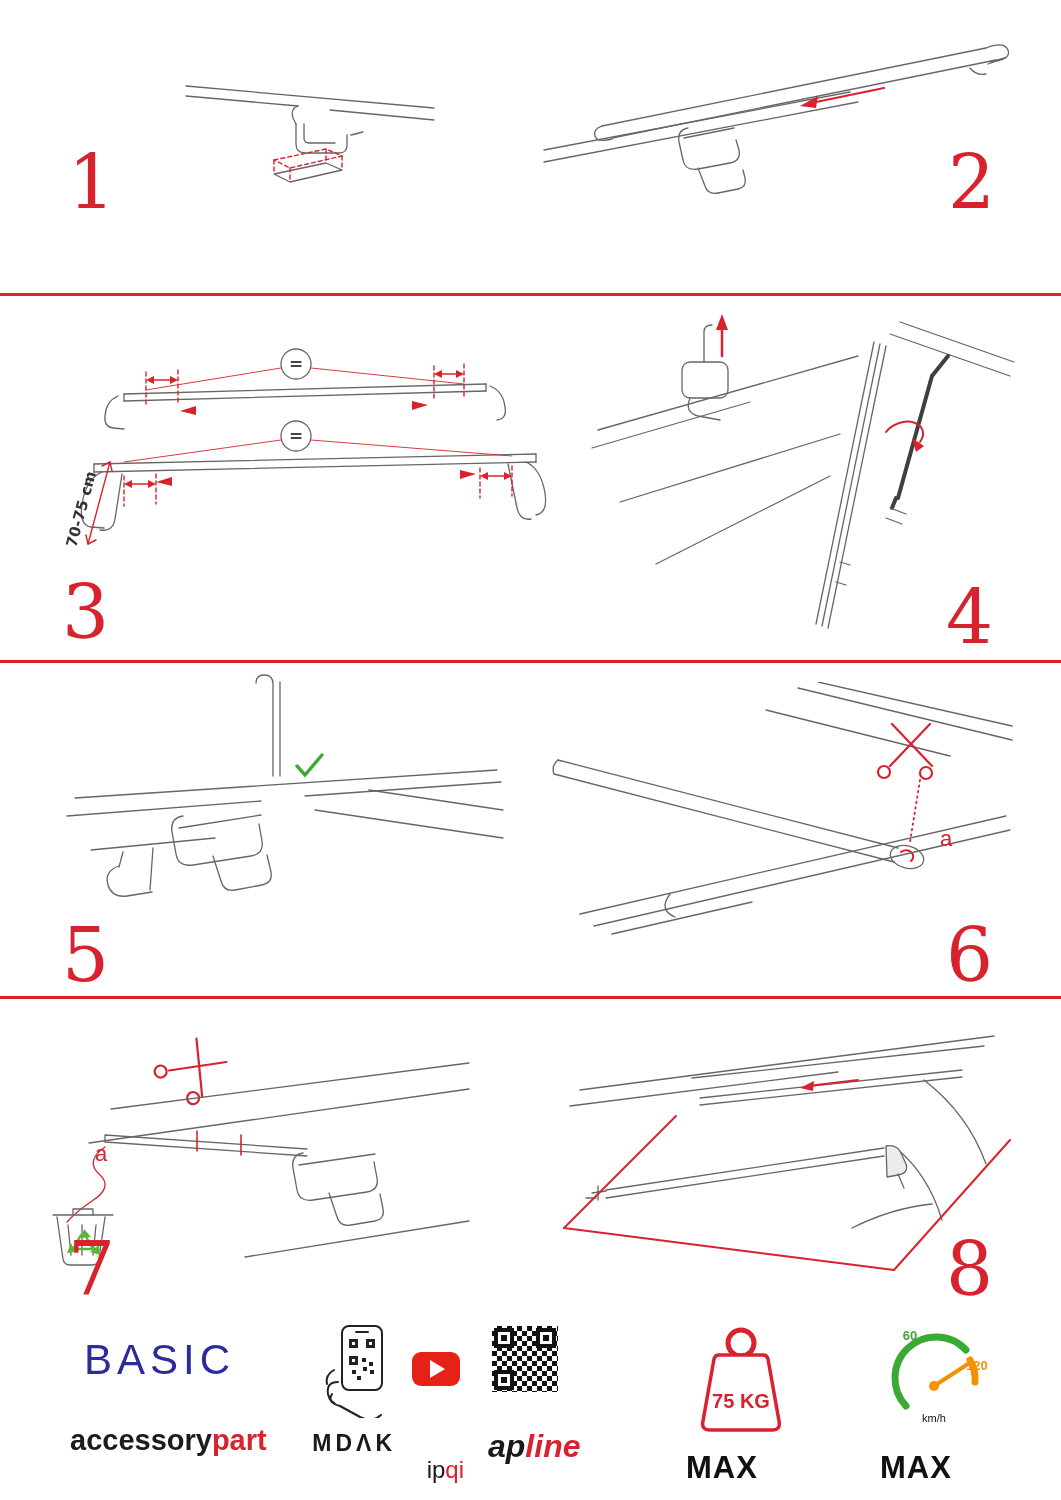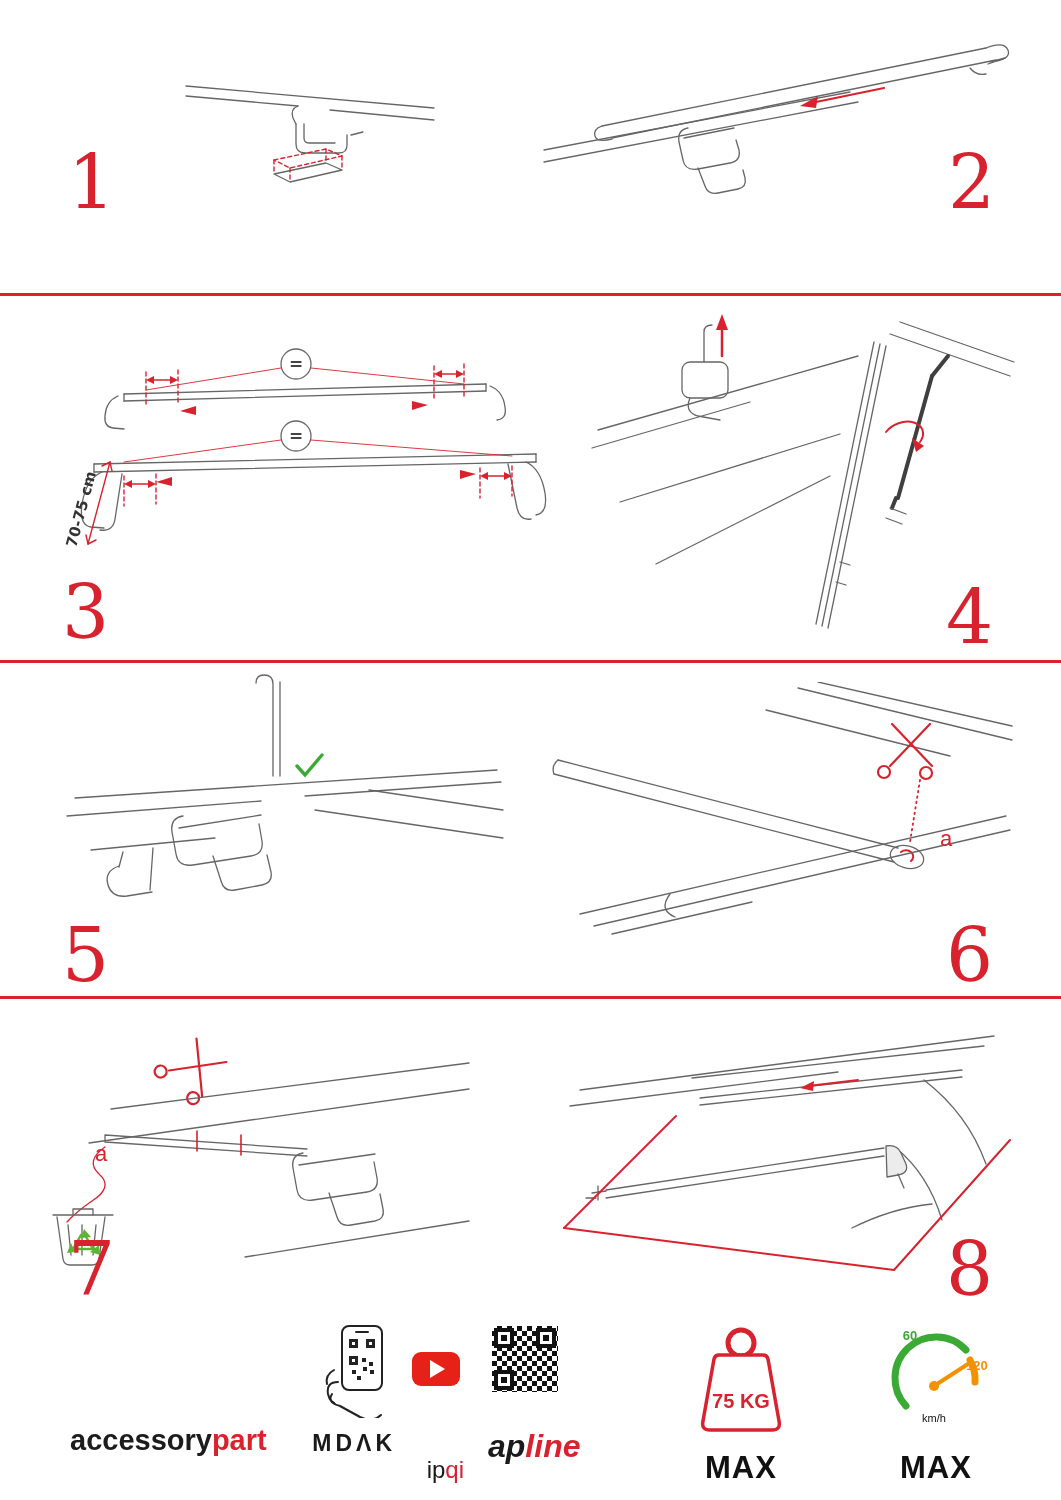--- a/index.html
+++ b/index.html
@@ -41,21 +41,21 @@
         border-radius:9px; display:flex; align-items:center; justify-content:center; }
   .yt-tri { width:0; height:0; border-left:15px solid #fff; border-top:9px solid transparent;
             border-bottom:9px solid transparent; margin-left:3px; }
 
   .qr { position:absolute; left:492px; top:1326px; width:66px; height:66px;
         background: repeating-conic-gradient(#111 0% 25%, #fff 0% 50%) 0 0 / 10px 10px; }
   .qr .finder { position:absolute; width:20px; height:20px; background:#fff; border:4px solid #111; }
   .qr .finder::after { content:""; position:absolute; inset:3px; background:#111; }
   .qr .f-tl { left:2px; top:2px; } .qr .f-tr { right:2px; top:2px; } .qr .f-bl { left:2px; bottom:2px; }
 
-  .max-label { position:absolute; font-size:31px; font-weight:700; color:#111; text-align:center;
+  .max-label { position:absolute; font-size:31px; font-weight:700; color:#111; text-align:left;
                letter-spacing:1px; }
   .wtext { font:700 20px "Liberation Sans", sans-serif; fill:#d8232f; }
   .sp-low  { font:700 13px "Liberation Sans", sans-serif; fill:#3aaa35; }
   .sp-high { font:700 13px "Liberation Sans", sans-serif; fill:#f39200; }
   .sp-unit { font:400 11px "Liberation Sans", sans-serif; fill:#111; }
 </style>
 </head>
 <body>
 
 <div class="page">
@@ -276,20 +276,21 @@
     <path class="ln" d="M40 175 l14 -2 M46 168 v14 M34 180 h10"></path>
     <path class="ln" style="fill:#ececec" d="M334 128 q11 -2 15 7 l5 11 q3 9 -8 11 l-11 2 z"></path>
     <path class="ln" d="M346 156 l6 14"></path>
     <g>
       <path class="red" style="stroke-width:2" d="M12 210 L342 252 L458 122"></path>
       <path class="red" style="stroke-width:2" d="M12 210 L124 98"></path>
     </g>
   </svg>
   <div class="step-num" style="left:946px;top:1232px">8</div>
 
+  <div class="brand">BASIC</div>
   <div class="brand-sub"><span>accessory</span><span class="red-text">part</span></div>
 
   <svg class="illus" style="left:312px;top:1322px" width="84" height="96" viewBox="0 0 84 96">
     <rect class="dk" x="30" y="4" width="40" height="64" rx="7"></rect>
     <path class="dk" d="M44 10 h12"></path>
     <g fill="#222">
       <rect x="37" y="17" width="9" height="9"></rect>
         <rect x="54" y="17" width="9" height="9"></rect>
       <rect x="37" y="34" width="9" height="9"></rect>
       <rect x="50" y="36" width="4" height="4"></rect>

